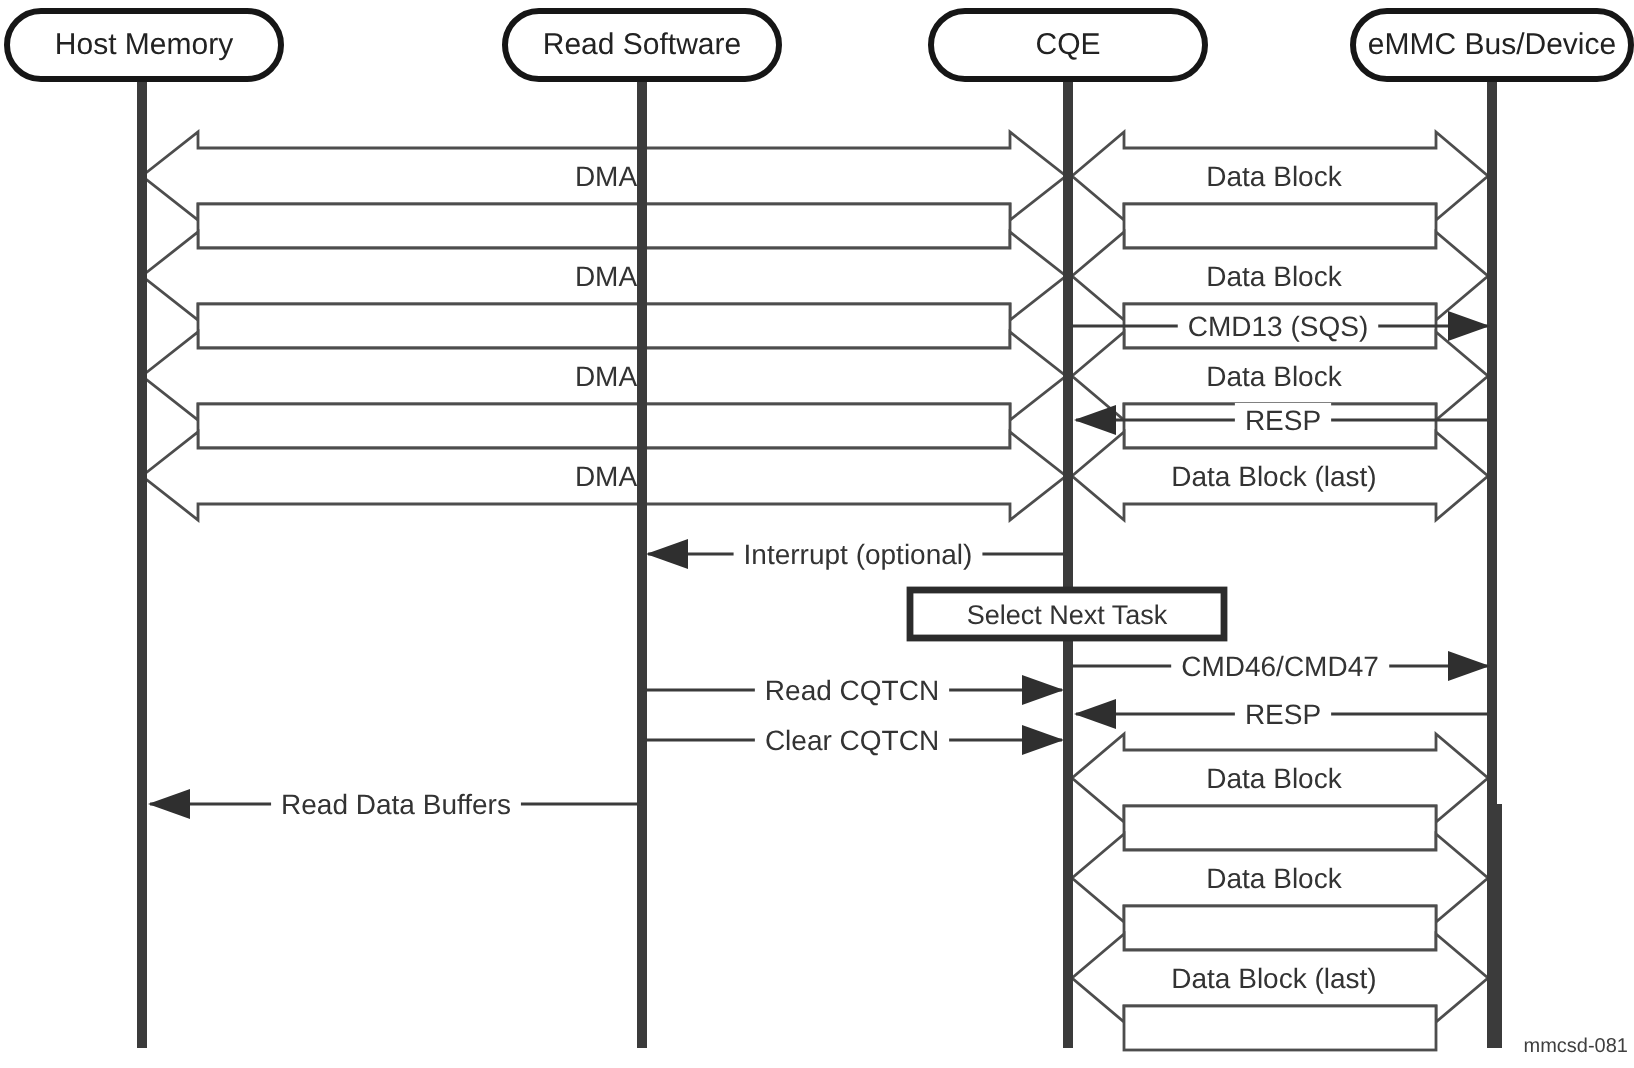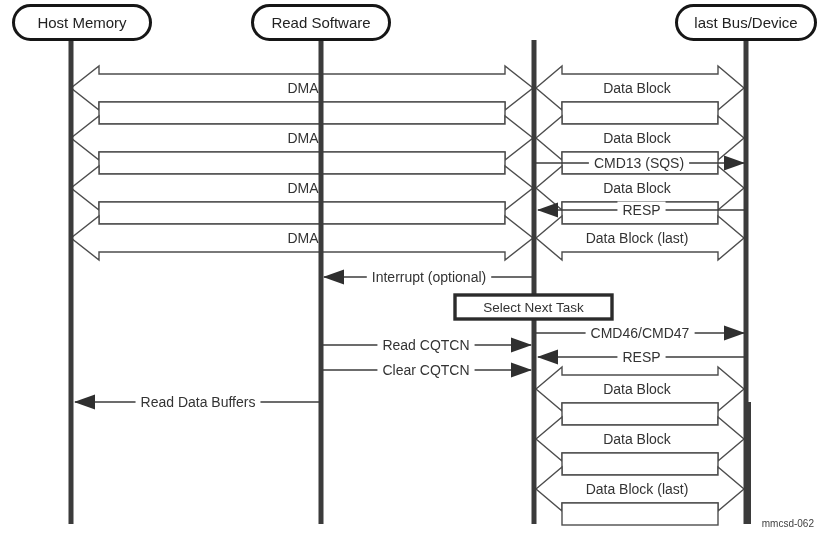--- a/index.html
+++ b/index.html
@@ -100,24 +100,27 @@
         <text x="426" y="350" text-anchor="middle" font-size="14" fill="#333333" class="msg-label">Read CQTCN</text>
         <rect x="617.4375" y="348.5" width="48.125" height="17" fill="#ffffff"></rect>
         <text x="641.5" y="362" text-anchor="middle" font-size="14" fill="#333333" class="msg-label">RESP</text>
         <rect x="377.4375" y="361.5" width="97.125" height="17" fill="#ffffff"></rect>
         <text x="426" y="375" text-anchor="middle" font-size="14" fill="#333333" class="msg-label">Clear CQTCN</text>
         <rect x="135.5390625" y="393.5" width="124.921875" height="17" fill="#ffffff"></rect>
         <text x="198" y="407" text-anchor="middle" font-size="14" fill="#333333" class="msg-label">Read Data Buffers</text>
       </g>
     </svg>
 
-  <div class="actor" style="left:12px;width:140px">
+  <div class="actor" style="left:2px;width:140px">
       <span>Host Memory</span>
     </div>
   <div class="actor" style="left:251px;width:140px">
       <span>Read Software</span>
     </div>
+  <div class="actor" style="left:464px;width:140px">
+      <span>CQE</span>
+    </div>
   <div class="actor" style="left:675px;width:142px">
-      <span>last Bus/Device</span>
+      <span>eMMC Bus/Device</span>
     </div>
 
-  <div class="figure-caption">mmcsd-062</div>
+  <div class="figure-caption">mmcsd-081</div>
 </div>
 
 </body></html>

